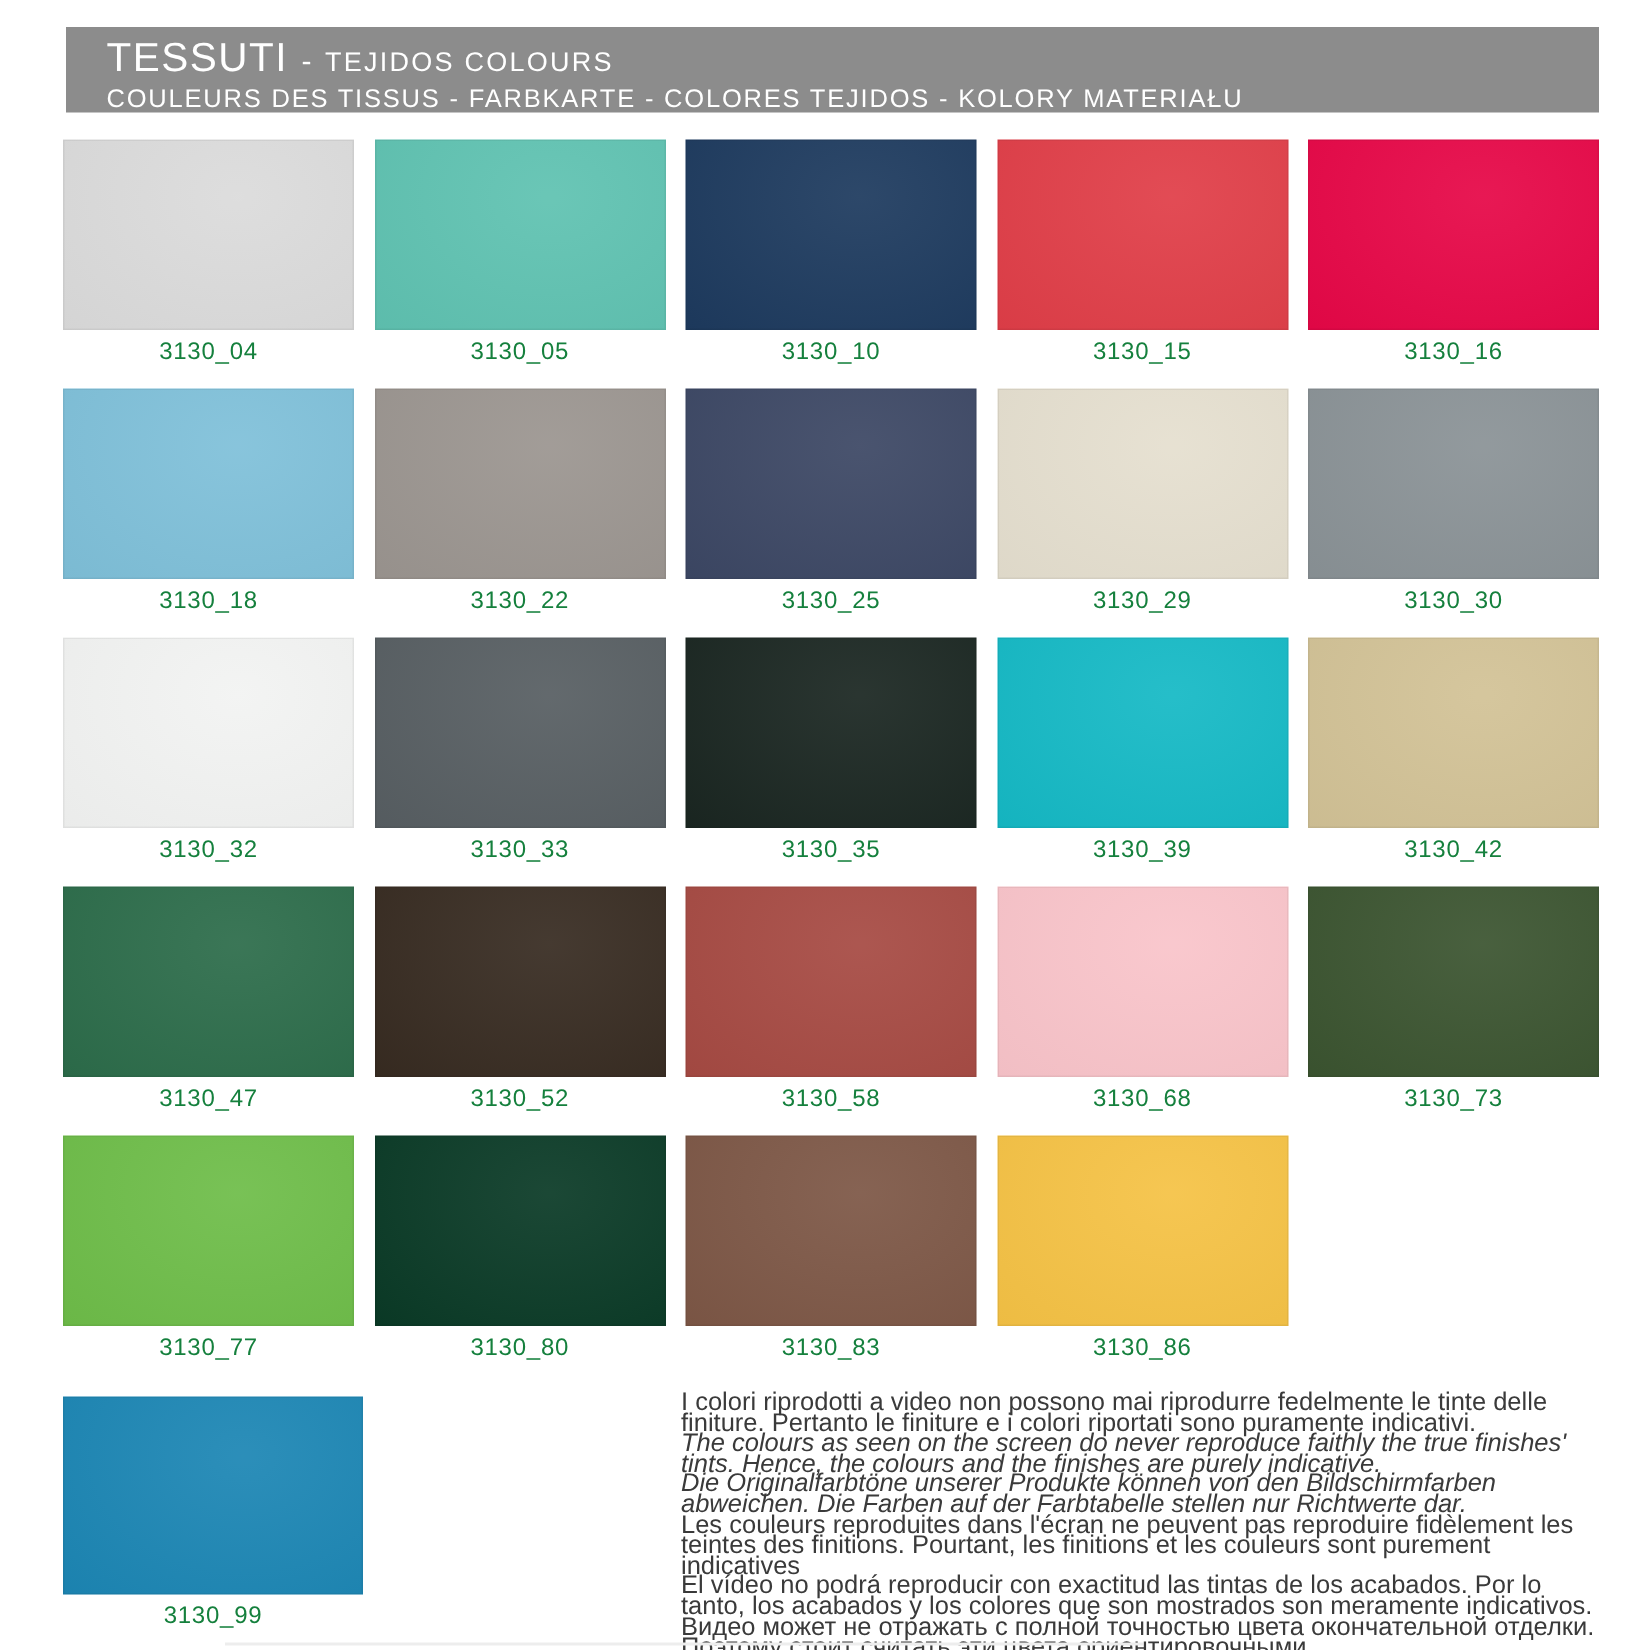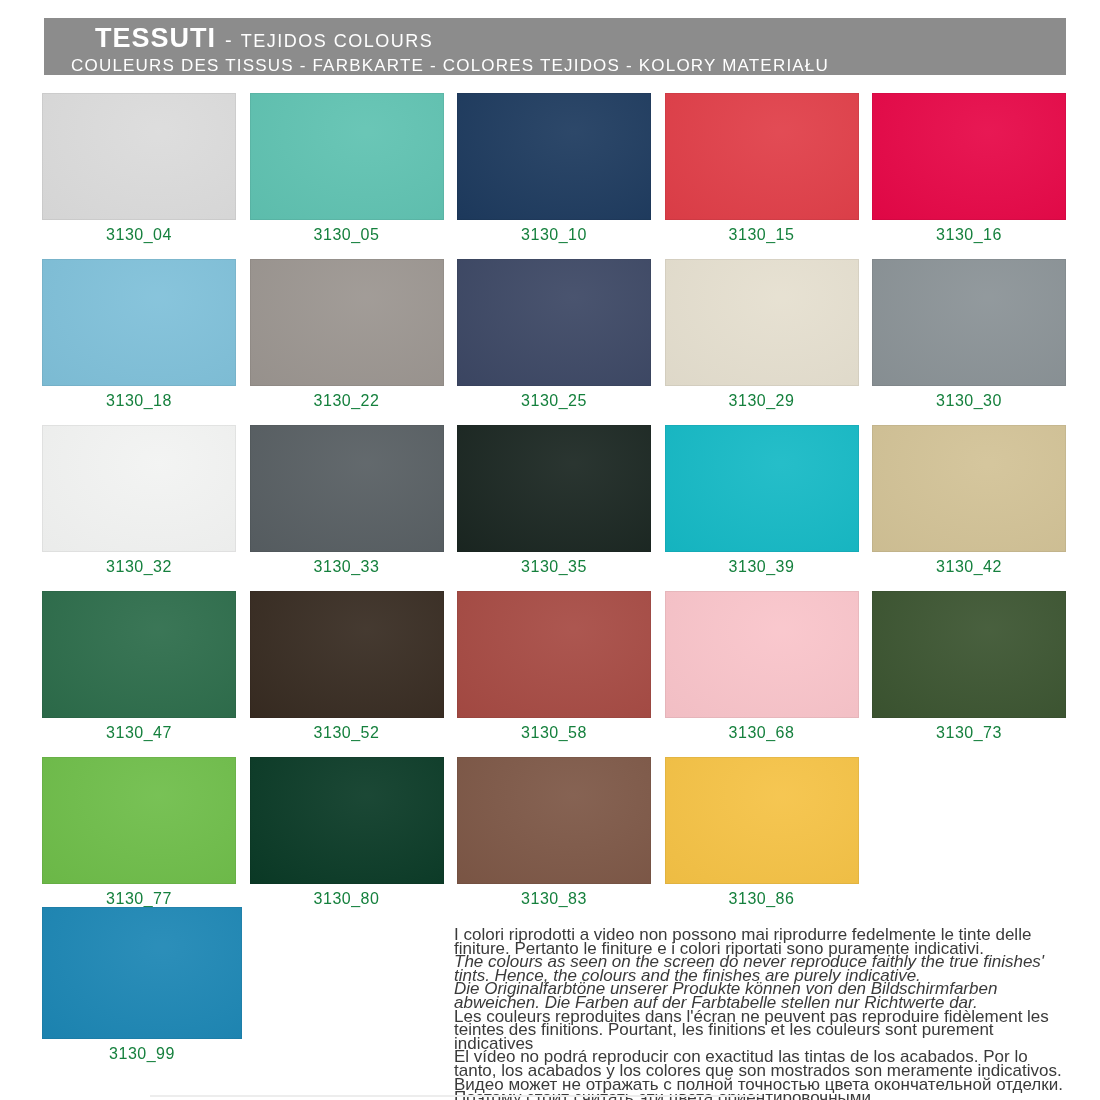--- a/index.html
+++ b/index.html
@@ -3,36 +3,36 @@
 <meta charset="utf-8">
 <style>
   html,body{margin:0;padding:0;background:#ffffff;}
   .page{position:relative;width:1100px;height:1100px;background:#ffffff;overflow:hidden;
         font-family:"Liberation Sans", sans-serif;}
 
   
   .banner{position:absolute;left:44px;top:18px;width:1022px;height:57px;
           box-sizing:border-box;padding:5px 0 0 27px;color:#ffffff;}
   .banner .line1{display:flex;align-items:baseline;gap:9px;}
-  .t-main{font-size:27px;font-weight:700;letter-spacing:1px;margin-left:24px;}
+  .t-main{font-size:27px;font-weight:400;letter-spacing:1px;}
   .t-sep{font-size:20px;}
   .t-sub{font-size:18px;letter-spacing:1.5px;}
   .banner .line2{font-size:17px;letter-spacing:1.2px;margin-top:2px;white-space:nowrap;}
 
   
   .grid{position:absolute;left:42px;top:93px;width:1024px;display:grid;
         grid-template-columns:repeat(5,194px);grid-auto-rows:166px;justify-content:space-between;}
   .cell{display:flex;flex-direction:column;align-items:center;}
   .swatch{width:100%;height:127px;
           box-shadow:inset 0 0 0 1px rgba(0,0,0,0.05);
           background-image:radial-gradient(ellipse at 60% 30%, rgba(255,255,255,0.07), rgba(0,0,0,0.03));}
   .code{margin-top:6px;font-size:16px;color:#15803d;letter-spacing:0.5px;}
 
   
-  .bottom-swatch{position:absolute;left:42px;top:907px;width:200px;}
+  .bottom-swatch{position:absolute;left:42px;top:931px;width:200px;}
   .bottom-swatch .swatch{height:132px;}
   .disclaimer{position:absolute;left:454px;top:928px;width:620px;
               font-size:17px;line-height:13.6px;color:#3a3a3a;}
   .disclaimer .para{margin:0;}
   .disclaimer .italic{font-style:italic;}
 
   .footer-line{position:absolute;left:150px;top:1095px;width:612px;height:2px;background:#ededed;}
 </style>
 </head>
 <body>

